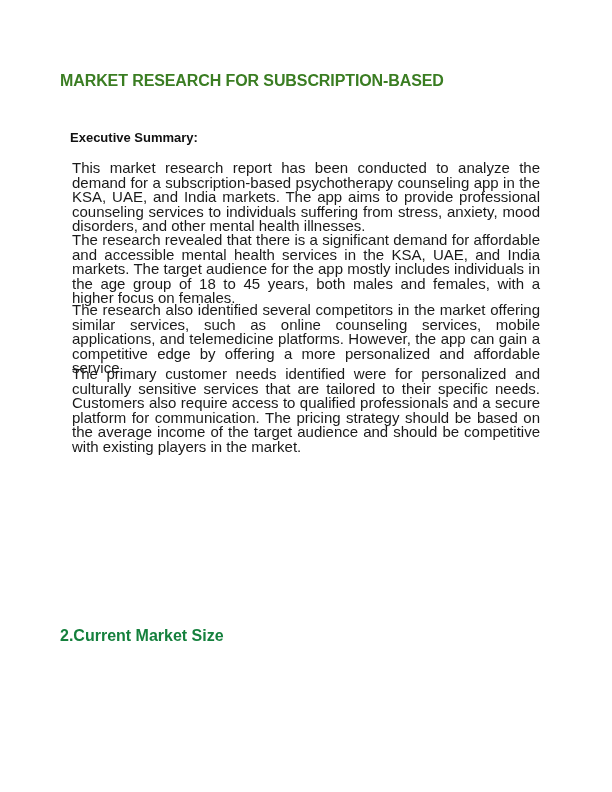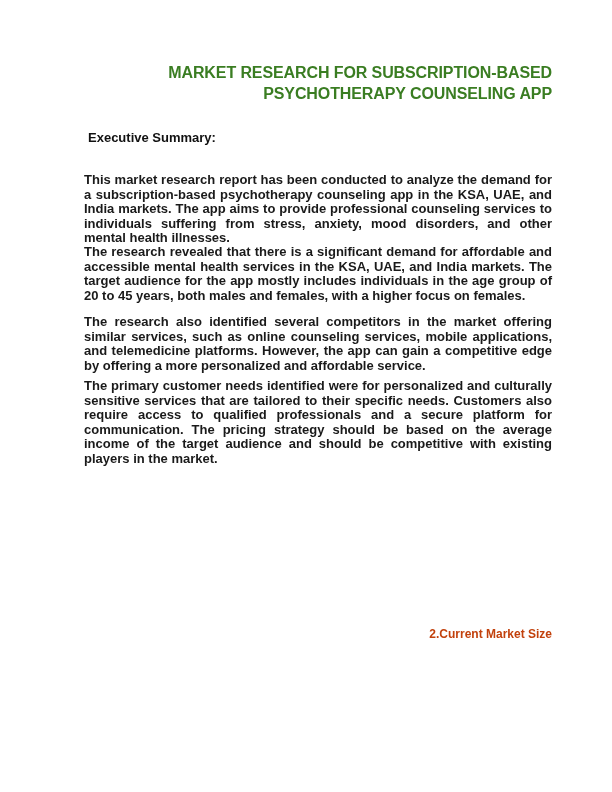--- a/index.html
+++ b/index.html
@@ -13,74 +13,72 @@
       height: 792px;
       background: #ffffff;
       overflow: hidden;
       font-family: "Liberation Sans", sans-serif;
       color: #111111;
     }
     .title {
       position: absolute;
       left: 60px;
       width: 492px;
-      top: 62px;
-      text-align: right;
+      top: 70px;
+      text-align: left;
       color: #3a7d22;
       font-weight: bold;
       font-size: 16px;
       line-height: 21px;
       letter-spacing: -0.1px;
     }
     .title div { white-space: nowrap; }
     .section-heading {
       position: absolute;
-      left: 88px;
+      left: 70px;
       top: 130px;
       font-weight: bold;
       font-size: 13px;
       color: #111111;
     }
     .para {
       position: absolute;
       left: 72px;
       width: 468px;
-      font-size: 13px;
+      font-size: 15px;
       line-height: 14.5px;
       text-align: justify;
       color: #1a1a1a;
-      margin: 12px;
-      font-weight: bold;
+      margin: 0;
     }
     .p1 { top: 161px; }
     .p2 { top: 233px; }
     .p3 { top: 303px; }
     .p4 { top: 367px; }
     .p5 { top: 433px; }
     .subheading {
       position: absolute;
       left: 60px;
       width: 492px;
       top: 627px;
-      text-align: right;
-      color: #c2410c;
+      text-align: left;
+      color: #15803d;
       font-weight: bold;
-      font-size: 12px;
+      font-size: 16px;
     }
   </style>
 </head>
 <body>
 
 <div class="page">
   <div class="title">
     <div>MARKET RESEARCH FOR SUBSCRIPTION-BASED</div>
-    <div>PSYCHOTHERAPY COUNSELING APP</div>
   </div>
 
   <div class="section-heading">Executive Summary:</div>
 
   <p class="para p1">This market research report has been conducted to analyze the demand for a subscription-based psychotherapy counseling app in the KSA, UAE, and India markets. The app aims to provide professional counseling services to individuals suffering from stress, anxiety, mood disorders, and other mental health illnesses.</p>
-  <p class="para p2">The research revealed that there is a significant demand for affordable and accessible mental health services in the KSA, UAE, and India markets. The target audience for the app mostly includes individuals in the age group of 20 to 45 years, both males and females, with a higher focus on females.</p>
+  <p class="para p2">The research revealed that there is a significant demand for affordable and accessible mental health services in the KSA, UAE, and India markets. The target audience for the app mostly includes individuals in the age group of 18 to 45 years, both males and females, with a higher focus on females.</p>
   <p class="para p3">The research also identified several competitors in the market offering similar services, such as online counseling services, mobile applications, and telemedicine platforms. However, the app can gain a competitive edge by offering a more personalized and affordable service.</p>
   <p class="para p4">The primary customer needs identified were for personalized and culturally sensitive services that are tailored to their specific needs. Customers also require access to qualified professionals and a secure platform for communication. The pricing strategy should be based on the average income of the target audience and should be competitive with existing players in the market.</p>
 
   <div class="subheading">2.Current Market Size</div>
 </div>
 
 </body></html>

